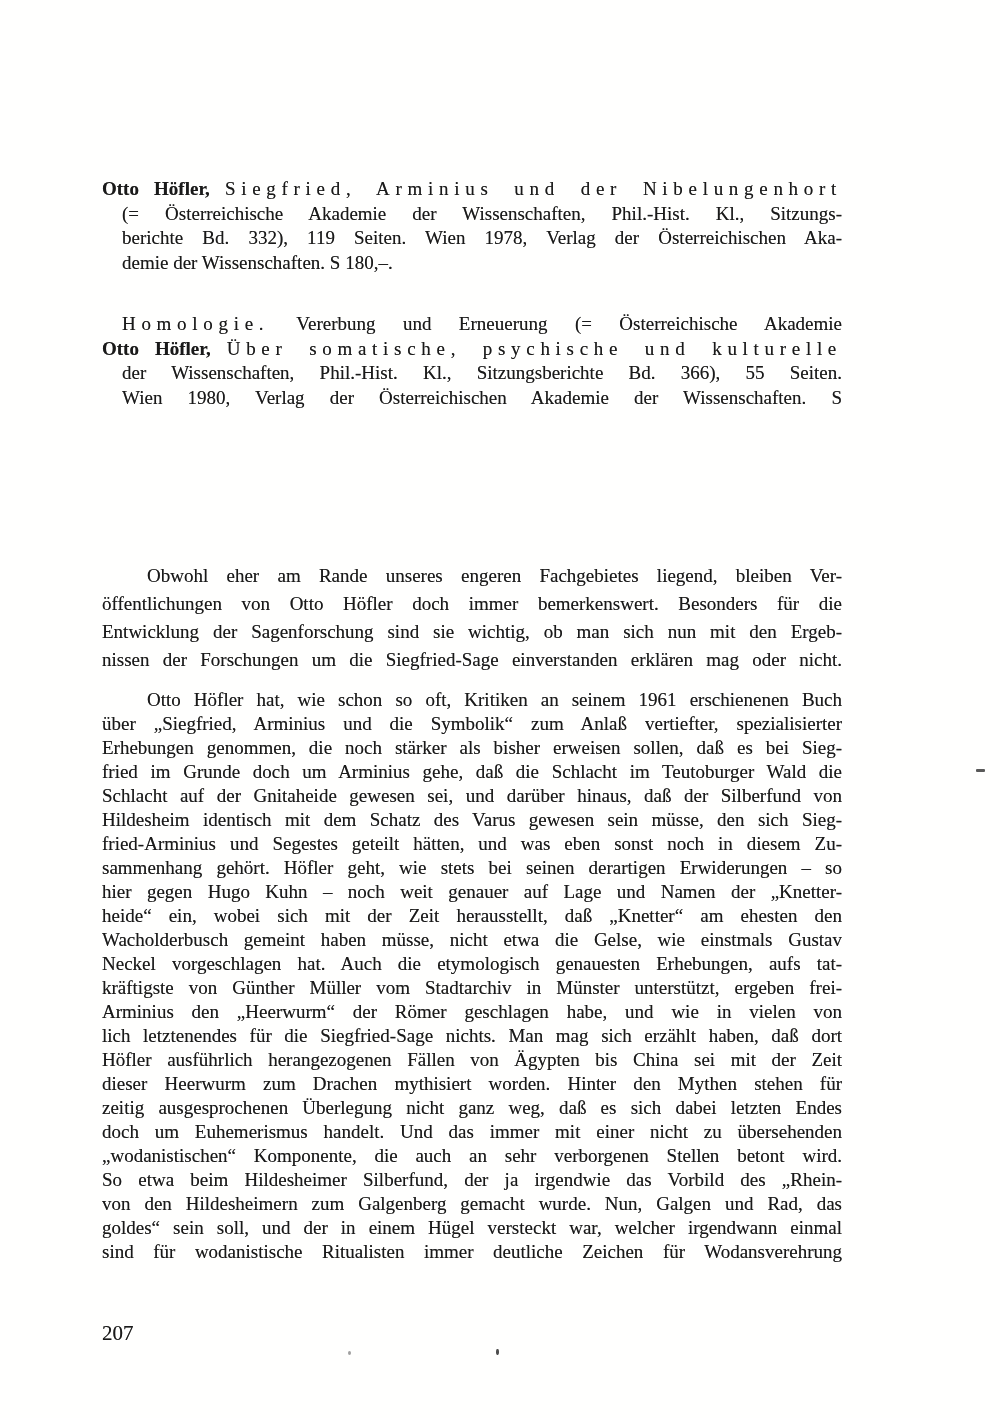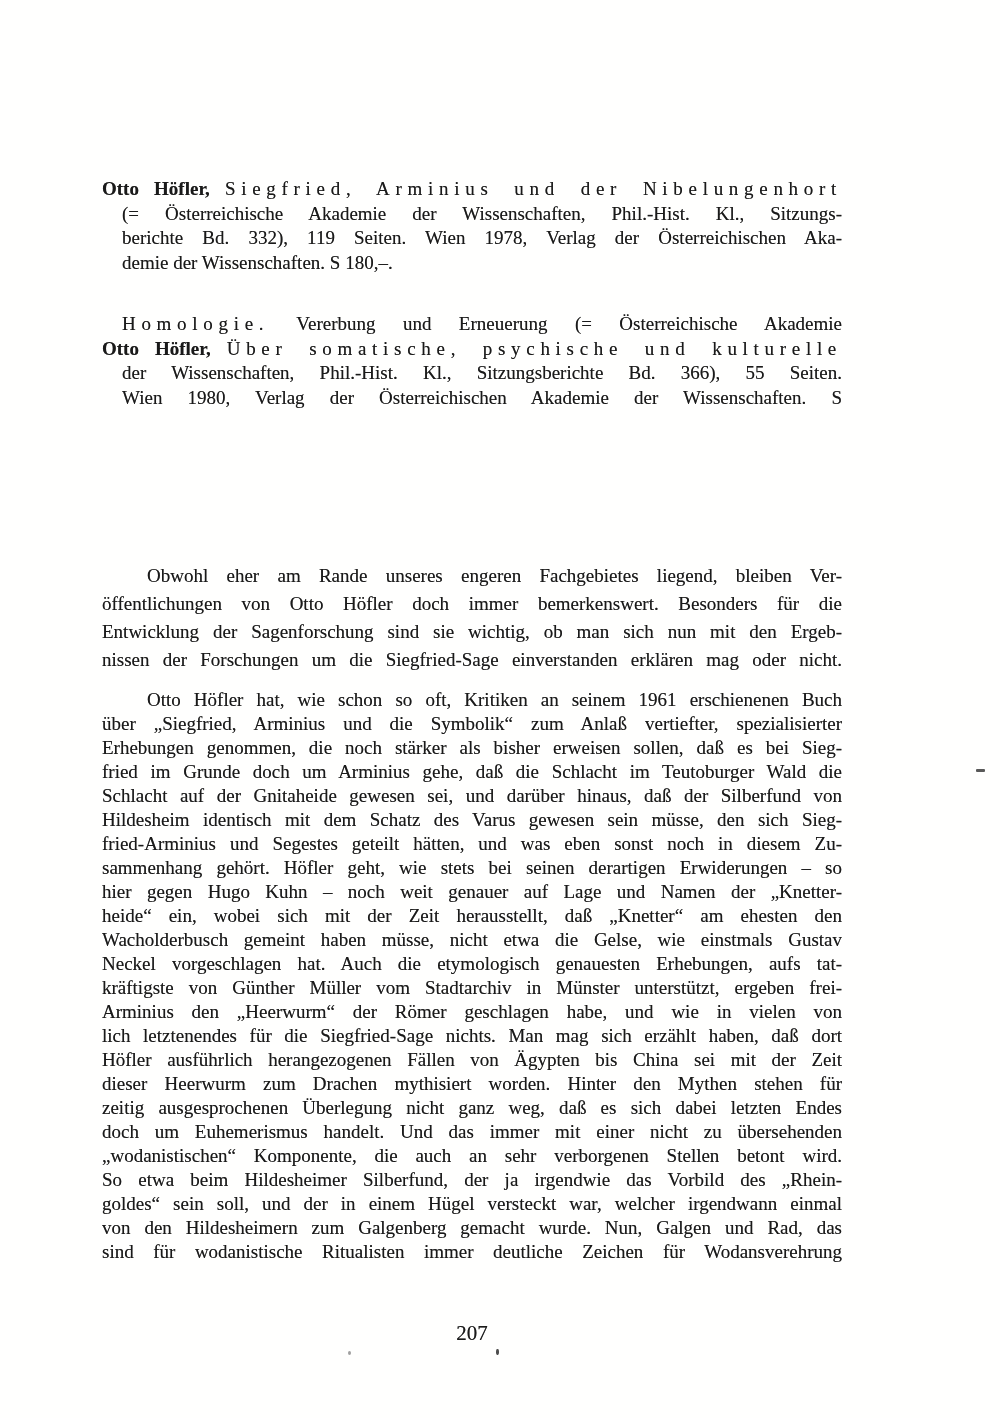--- a/index.html
+++ b/index.html
@@ -41,21 +41,21 @@
   .s-n { letter-spacing: 0; }
   #entry1 { top: 177px; }
   #entry2 { top: 312px; }
   #para1 { top: 562px; }
   #para2 { top: 688px; }
   .pagenum {
     position: absolute;
     left: 102px;
     width: 740px;
     top: 1320px;
-    text-align: center;
+    text-align: left;
     font-size: 21px;
     line-height: 26px;
     text-shadow: 0 0 0.5px rgba(20,20,20,0.55);
   }
   
   .speck { position: absolute; }
   .speck-dash { left: 976px; top: 769px; width: 9px; height: 3px; background: #3c3c3c; opacity: 0.85; border-radius: 1px; }
   .speck-a { left: 348px; top: 1351px; width: 3px; height: 4px; background: #a0a0a0; border-radius: 50%; }
   .speck-b { left: 496px; top: 1349px; width: 3px; height: 6px; background: #4e4e4e; border-radius: 40%; }
 </style>
@@ -100,22 +100,22 @@
       <div class="line"><span class="s-n">Neckel vorgeschlagen hat. Auch die etymologisch genauesten Erhebungen, aufs tat-</span></div>
       <div class="line"><span class="s-n">kräftigste von Günther Müller vom Stadtarchiv in Münster unterstützt, ergeben frei-</span></div>
       <div class="line"><span class="s-n">Arminius den „Heerwurm“ der Römer geschlagen habe, und wie in vielen von</span></div>
       <div class="line"><span class="s-n">lich letztenendes für die Siegfried-Sage nichts. Man mag sich erzählt haben, daß dort</span></div>
       <div class="line"><span class="s-n">Höfler ausführlich herangezogenen Fällen von Ägypten bis China sei mit der Zeit</span></div>
       <div class="line"><span class="s-n">dieser Heerwurm zum Drachen mythisiert worden. Hinter den Mythen stehen für</span></div>
       <div class="line"><span class="s-n">zeitig ausgesprochenen Überlegung nicht ganz weg, daß es sich dabei letzten Endes</span></div>
       <div class="line"><span class="s-n">doch um Euhemerismus handelt. Und das immer mit einer nicht zu übersehenden</span></div>
       <div class="line"><span class="s-n">„wodanistischen“ Komponente, die auch an sehr verborgenen Stellen betont wird.</span></div>
       <div class="line"><span class="s-n">So etwa beim Hildesheimer Silberfund, der ja irgendwie das Vorbild des „Rhein-</span></div>
+      <div class="line"><span class="s-n">von den Hildesheimern zum Galgenberg gemacht wurde. Nun, Galgen und Rad, das</span></div>
       <div class="line"><span class="s-n">goldes“ sein soll, und der in einem Hügel versteckt war, welcher irgendwann einmal</span></div>
-      <div class="line"><span class="s-n">von den Hildesheimern zum Galgenberg gemacht wurde. Nun, Galgen und Rad, das</span></div>
       <div class="line"><span class="s-n">sind für wodanistische Ritualisten immer deutliche Zeichen für Wodansverehrung</span></div>
     </div>
 
   <div class="pagenum">207</div>
 
   <div class="speck speck-dash"></div>
   <div class="speck speck-a"></div>
   <div class="speck speck-b"></div>
 
 </div>

